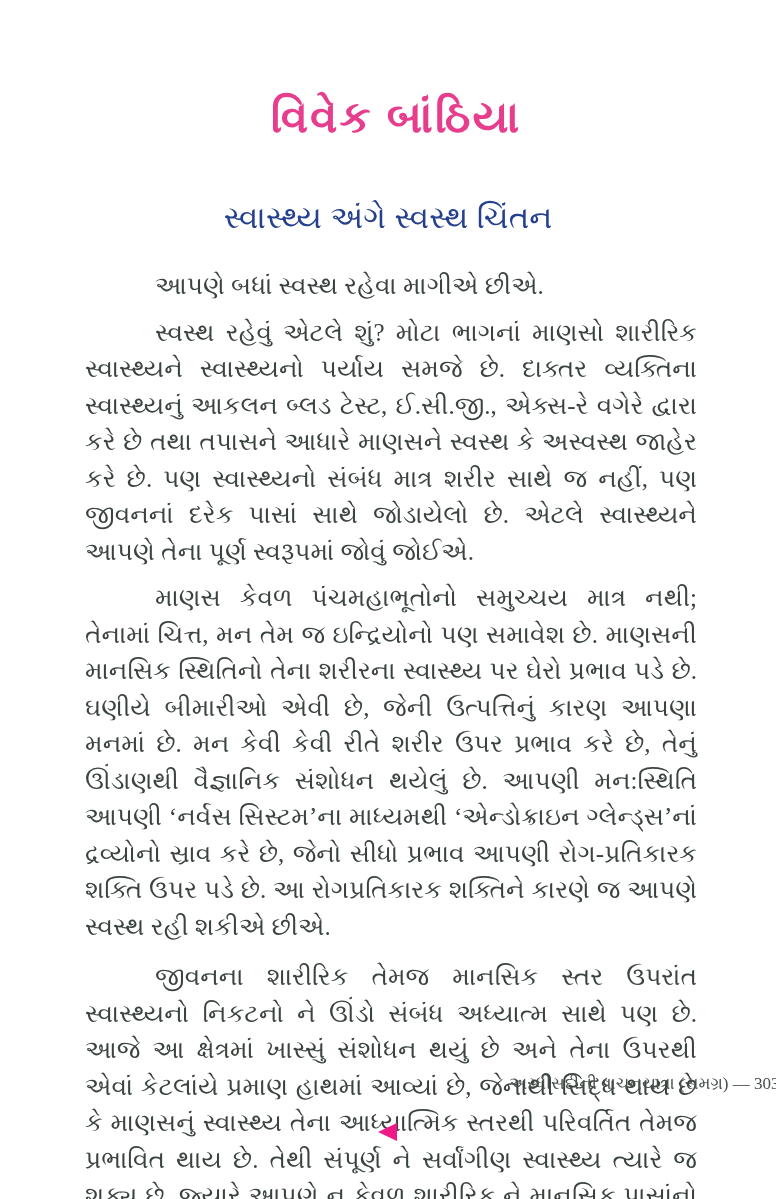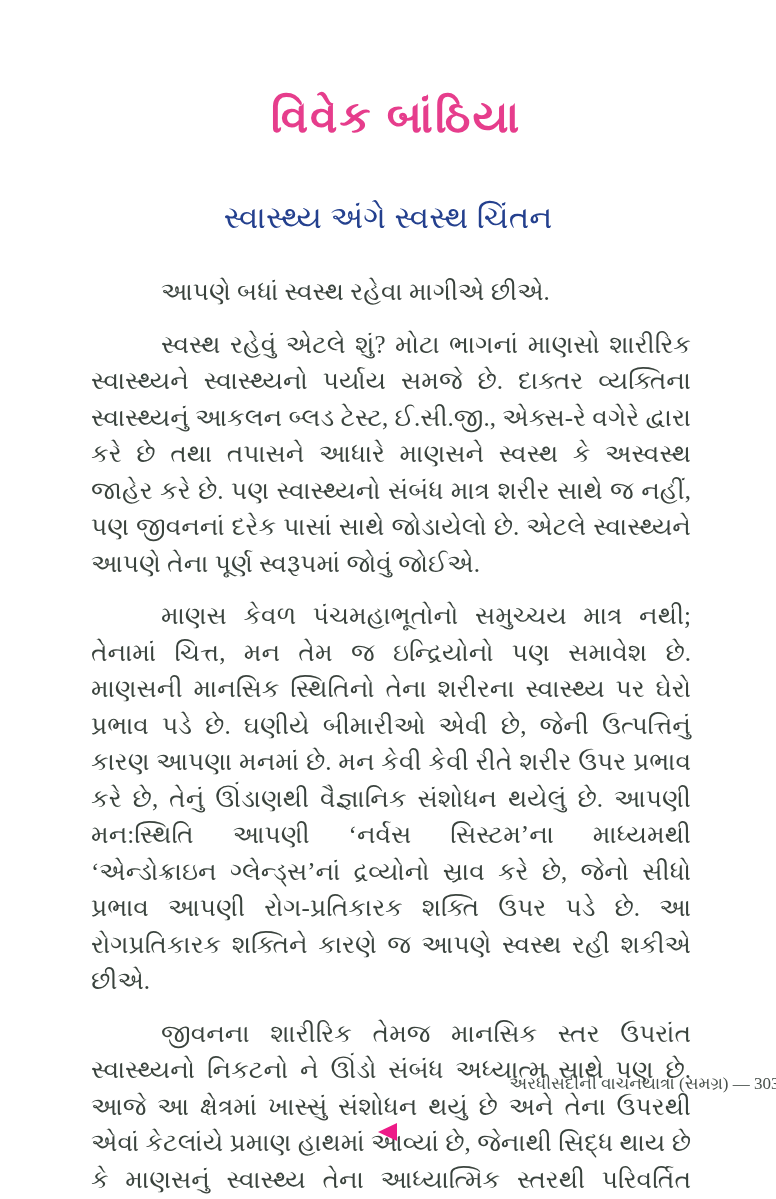--- a/index.html
+++ b/index.html
@@ -43,21 +43,21 @@
     position: absolute;
     top: 258px;
     left: 75px;
     width: 632px;
     color: #3a433d;
     font-size: 25px;
     line-height: 36.5px;
     text-align: justify;
   }
   .body-text p {
-    margin: 16px;
+    margin: 10px;
     text-indent: 70px;
   }
   .body-text p.gap-before {
     margin-top: 14px;
   }
   .footer-line {
     position: absolute;
     top: 1074px;
     left: 12px;
     width: 100%;

